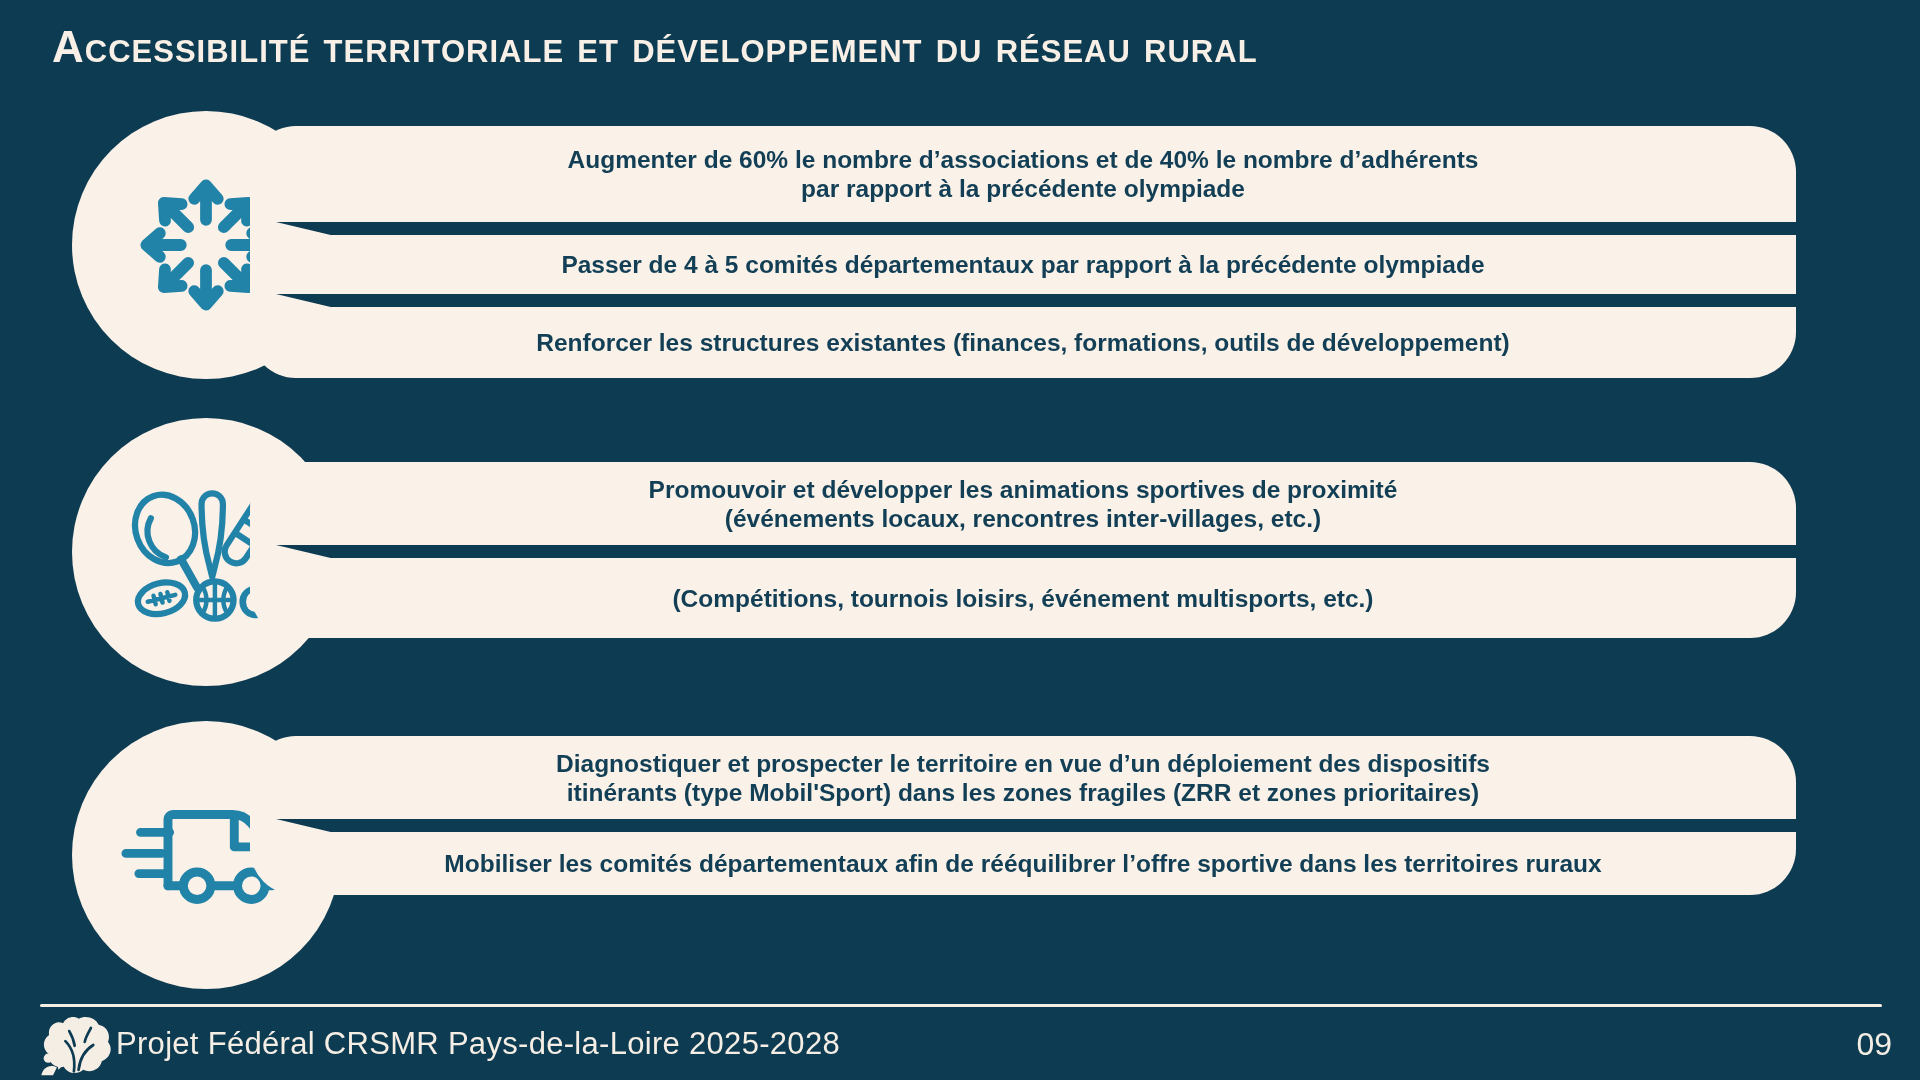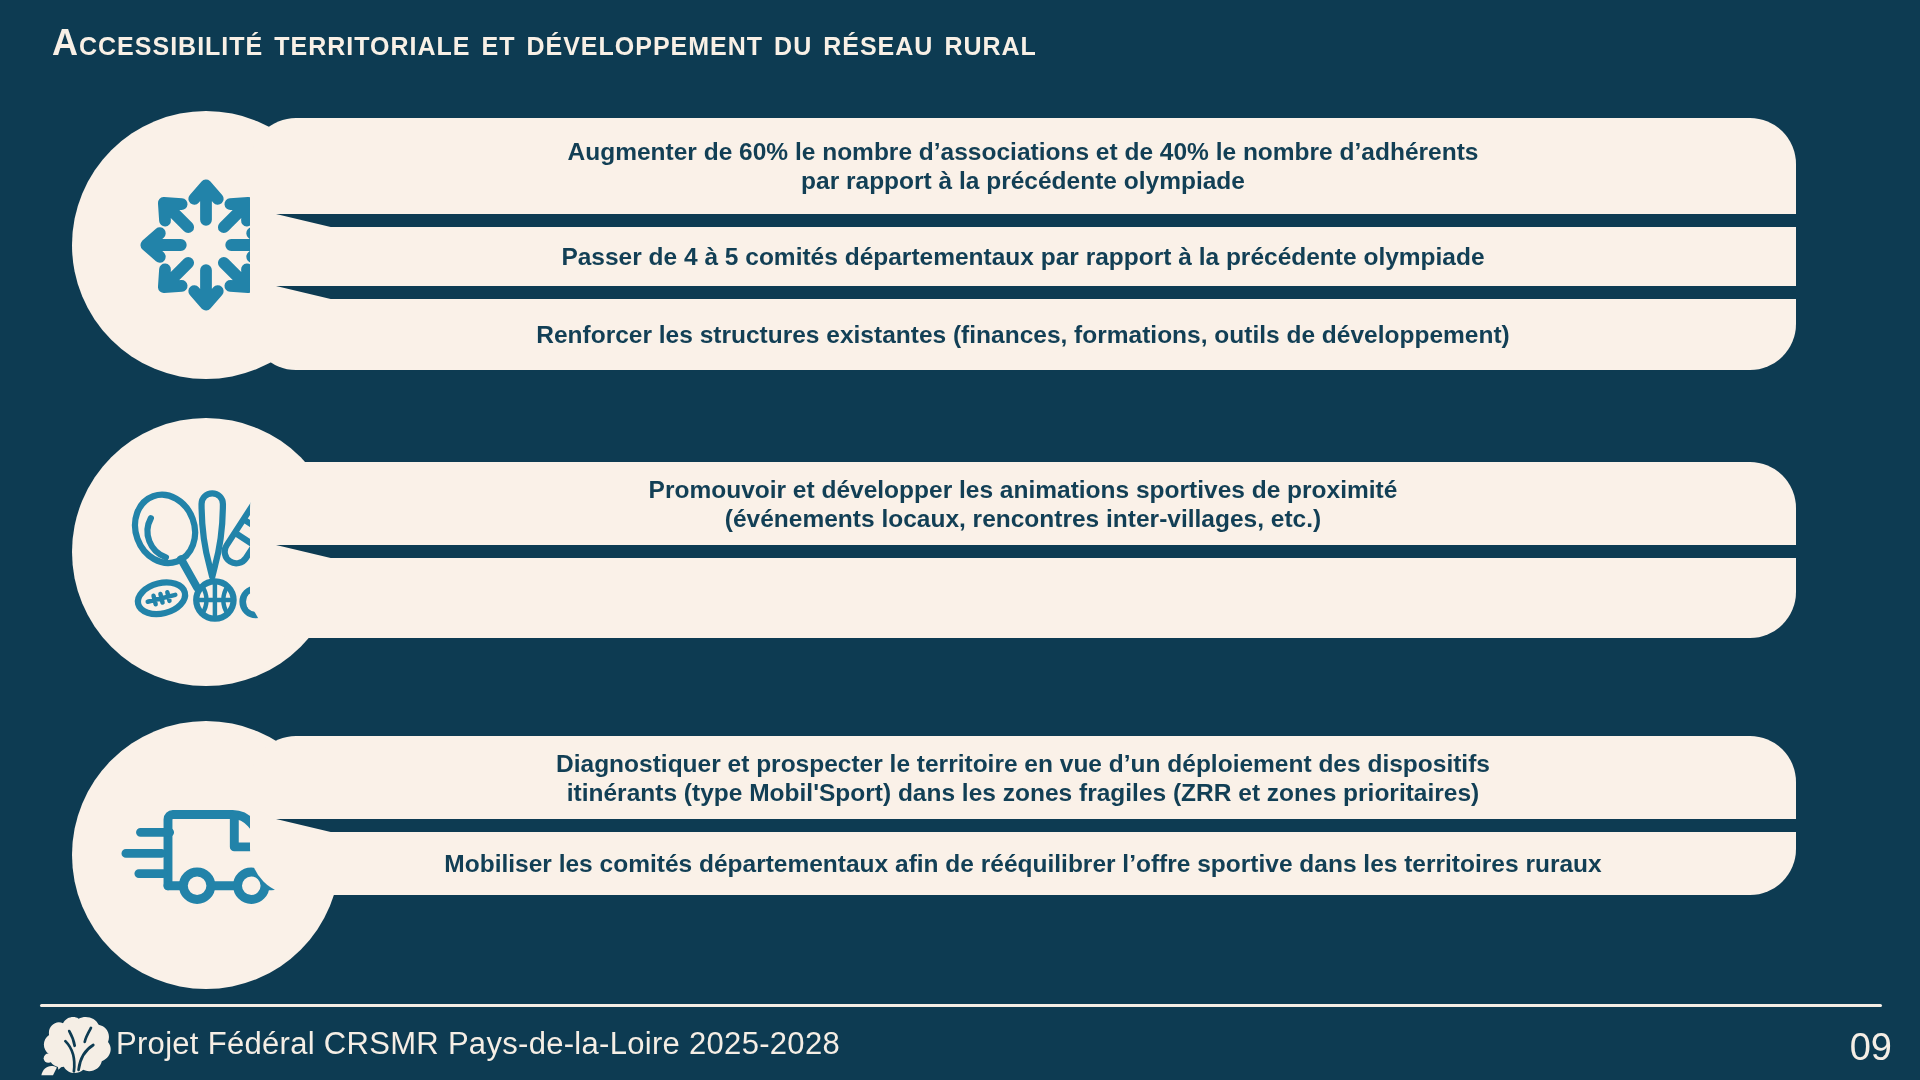--- a/index.html
+++ b/index.html
@@ -7,40 +7,40 @@
     width:1920px;height:1080px;
     background:#0D3B52;
     font-family:"Liberation Sans", sans-serif;
     position:relative;
     overflow:hidden;
   }
   .slide{position:absolute;inset:0;width:1920px;height:1080px;}
 
   .title{
     position:absolute;left:52px;top:22px;margin:0;
-    font-size:36px;font-weight:700;
+    font-size:44px;font-weight:700;
     font-variant:small-caps;letter-spacing:1px;
     color:#F8F0E6;
   }
 
   .circle{
     position:absolute;left:72px;width:268px;height:268px;
     background:#FAF1E8;border-radius:50%;
     display:flex;align-items:center;justify-content:center;
     z-index:1;
   }
   .c1{top:111px;} .c2{top:418px;} .c3{top:721px;}
 
   .rows{
     position:absolute;left:250px;width:1546px;
     background:#FAF1E8;border-radius:46px;
     display:flex;flex-direction:column;
     z-index:2;
   }
-  .r1{top:118px;} .r2{top:462px;} .r3{top:736px;}
+  .r1{top:126px;} .r2{top:462px;} .r3{top:736px;}
 
   .row{
     display:flex;flex-direction:column;
     align-items:center;justify-content:center;
     padding:0 26px;box-sizing:border-box;
   }
   .row .line{
     color:#123F55;font-size:24.5px;line-height:29px;
     font-weight:700;text-align:center;white-space:nowrap;
   }
@@ -57,21 +57,21 @@
     position:absolute;left:40px;top:1004px;width:1842px;height:3px;
     background:#F5EEE5;border-radius:2px;
   }
   .logo{position:absolute;left:38px;top:1014px;}
   .footer-text{
     position:absolute;left:116px;top:1026px;
     color:#F5EEE5;font-size:31px;font-weight:400;letter-spacing:.3px;
   }
   .page-num{
     position:absolute;right:28px;top:1026px;
-    color:#F5EEE5;font-size:38px;font-weight:400;
+    color:#F5EEE5;font-size:32px;font-weight:400;
   }
 </style>
 </head>
 <body>
 
 <div class="slide">
 
   <h1 class="title">Accessibilité territoriale et développement du réseau rural</h1>
 
   <div class="circle c1">
@@ -131,20 +131,21 @@
       </g>
     </svg>
   </div>
   <div class="rows r2">
     <div class="row h83">
       <div class="line">Promouvoir et développer les animations sportives de proximité</div>
       <div class="line">(événements locaux, rencontres inter-villages, etc.)</div>
     </div>
     <div class="sep"></div>
     <div class="row h80">
+      <div class="line">(Compétitions, tournois loisirs, événement multisports, etc.)</div>
     </div>
   </div>
 
   <div class="circle c3">
     <svg viewBox="0 0 230 160" width="186" height="130">
       <g stroke="#2283A9" stroke-width="11" fill="none" stroke-linecap="round" stroke-linejoin="round">
         <path d="M68,118 V36 a6,6 0 0 1 6,-6 H148 c10,0 17,4 23,11 l22,26 c6,7 9,13 9,21 v24 a6,6 0 0 1 -6,6 h-5"></path>
         <path d="M150,32 V70 H196"></path>
         <path d="M68,118 h17 M122,118 h30"></path>
         <circle cx="104" cy="118" r="17"></circle>

